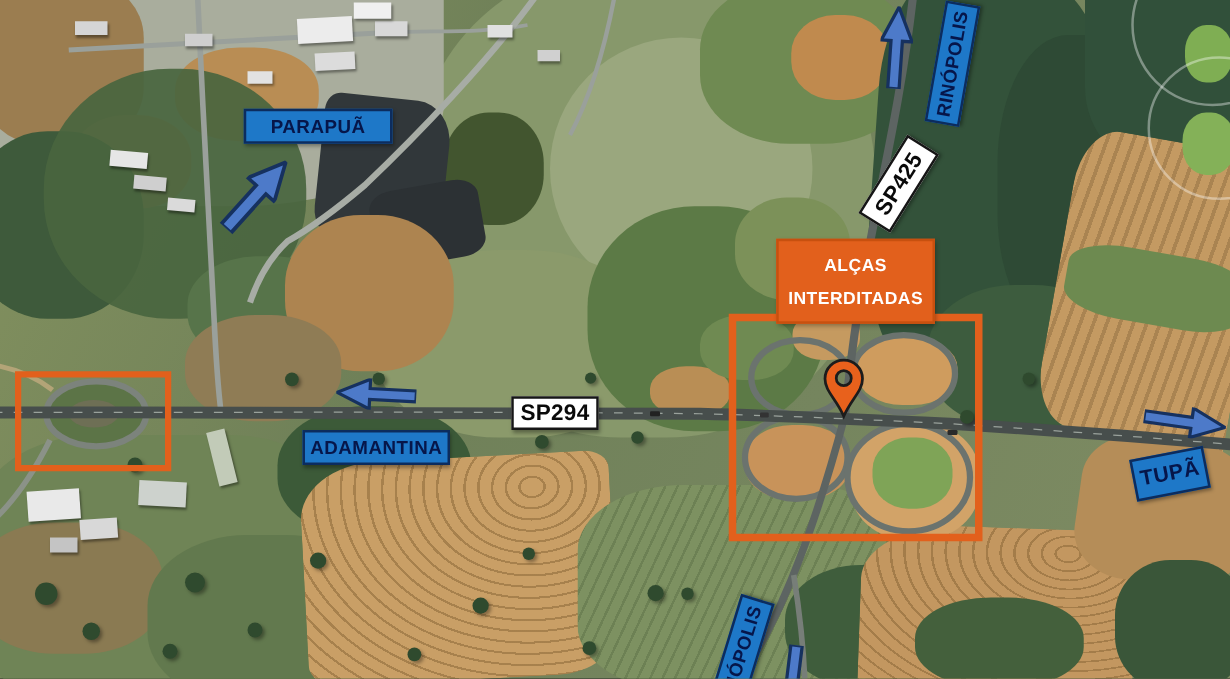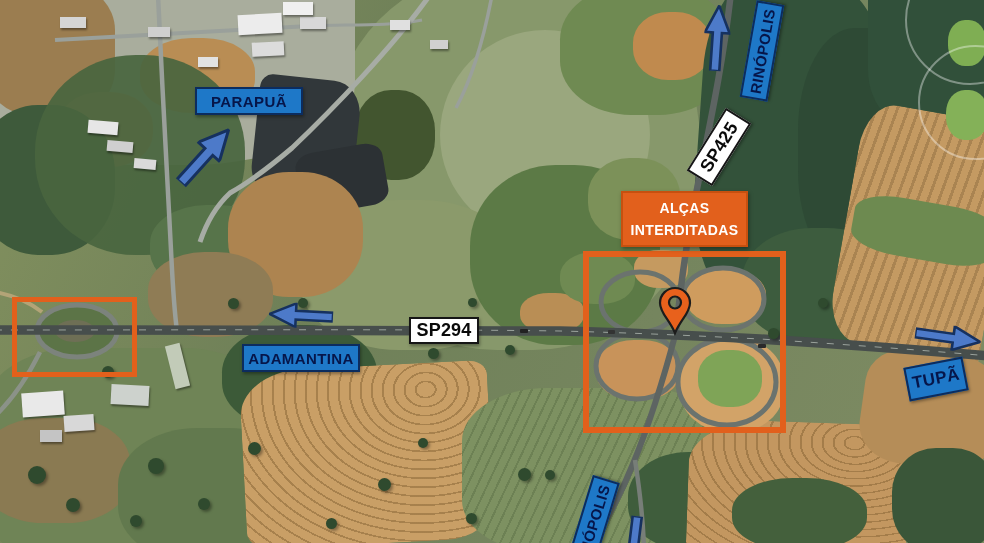--- a/index.html
+++ b/index.html
@@ -144,32 +144,32 @@
     <path d="M676,332 C667,366 651,420 633,464 C619,499 604,524 590,548" stroke="#5d6462" stroke-width="6" fill="none"></path>
     <path d="M635,460 C640,492 643,518 644,548" stroke="#777e78" stroke-width="4.5" fill="none"></path>
 
     <path d="M-5,330 C200,330 420,329 560,331 C640,333 700,336 760,339 C840,344 920,350 990,356" stroke="#474e4c" stroke-width="9.5" fill="none"></path>
     <path d="M-5,330 C200,330 420,329 560,331 C640,333 700,336 760,339 C840,344 920,350 990,356" stroke="#9aa29c" stroke-width="1" stroke-dasharray="7 9" fill="none"></path>
   </svg>
 
   <div class="crop-circle" style="left:905px;top:-45px;width:130px;height:130px;"></div>
   <div class="crop-circle" style="left:918px;top:45px;width:115px;height:115px;"></div>
 
-  <div class="anno blue-label" style="left:195px;top:87px;width:108px;height:28px;font-size:15px;">PARAPUÃ</div>
+  <div class="anno blue-label" style="left:195px;top:87px;width:119px;height:28px;font-size:15px;">PARAPUÃ</div>
 
   <div class="arrow" style="left:169px;top:141px;width:72px;height:30px;transform:rotate(-48deg);">
     <svg viewBox="0 0 100 40" preserveAspectRatio="none">
         <polygon points="0,13 58,13 58,1 99,20 58,39 58,27 0,27" style="fill:var(--arrow-fill);stroke:var(--arrow-border);" stroke-width="4"></polygon>
       </svg>
   </div>
 
 
   <div class="orange-rect" style="left:12px;top:297px;width:125px;height:80px;border-width:5px;"></div>
 
-  <div class="anno orange-label" style="left:621px;top:191px;width:127px;height:56px;font-size:14px;text-align:center;">
+  <div class="anno orange-label" style="left:621px;top:191px;width:127px;height:68px;font-size:14px;text-align:center;">
     <span>ALÇAS</span>
     <span>INTERDITADAS</span>
   </div>
 
   <div class="orange-rect" style="left:583px;top:251px;width:203px;height:182px;border-width:6px;"></div>
 
   <div class="pin" style="left:657px;top:286px;width:36px;height:50px;">
     <svg viewBox="0 0 36 50" width="36" height="50">
       <path fill-rule="evenodd" d="M18 2 C9.7 2 3 8.7 3 17 C3 27 12 33 18 47 C24 33 33 27 33 17 C33 8.7 26.3 2 18 2 Z
                M18 22.5 C14.7 22.5 12 19.8 12 16.5 C12 13.2 14.7 10.5 18 10.5 C21.3 10.5 24 13.2 24 16.5 C24 19.8 21.3 22.5 18 22.5 Z" style="fill:var(--pin-fill);stroke:var(--pin-outline);" stroke-width="2.2"></path>

